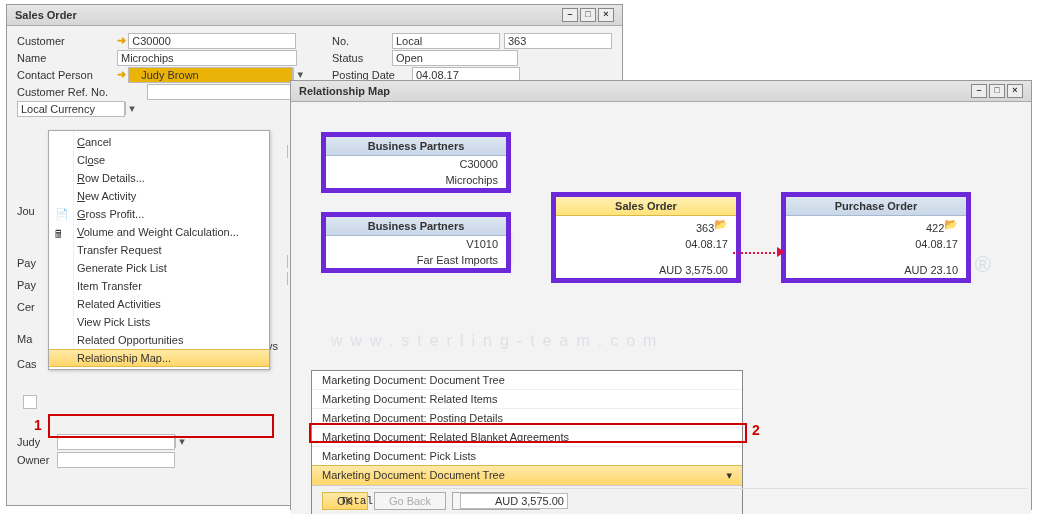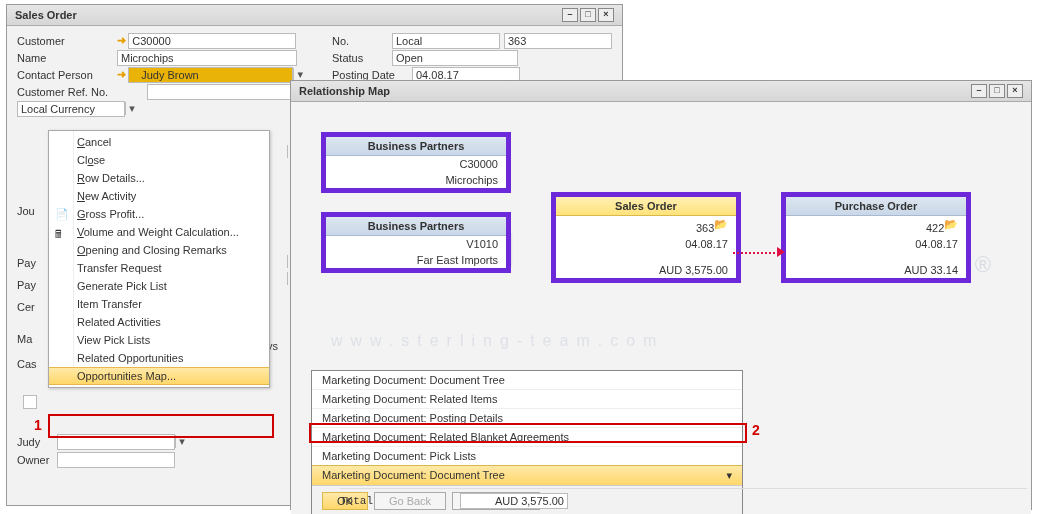--- a/index.html
+++ b/index.html
@@ -132,28 +132,27 @@
 
 <div class="cmenu" style="left:48px; top:130px; width:220px;">
   <div class="lbar"></div>
   <div id="cmenu-items">
       <div class="mi"><span><u>C</u>ancel</span></div>
       <div class="mi"><span>Cl<u>o</u>se</span></div>
       <div class="mi"><span><u>R</u>ow Details...</span></div>
       <div class="mi"><span><u>N</u>ew Activity</span></div>
       <div class="mi"><span class="icon">📄</span><span><u>G</u>ross Profit...</span></div>
       <div class="mi"><span class="icon">🖩</span><span><u>V</u>olume and Weight Calculation...</span></div>
-      <div class="mi"><span><u>O</u>pening and Closing Remarks</span></div>
       <div class="mi"><span>Transfer Request</span></div>
       <div class="mi"><span>Generate Pick List</span></div>
       <div class="mi"><span>Item Transfer</span></div>
       <div class="mi"><span>Related Activities</span></div>
       <div class="mi"><span>View Pick Lists</span></div>
       <div class="mi"><span>Related Opportunities</span></div>
-      <div class="mi sel"><span>Opportunities Map...</span></div>
+      <div class="mi sel"><span>Relationship Map...</span></div>
     </div>
 </div>
 
 <div class="hl-red" style="left:48px; top:414px; width:222px; height:20px;"></div>
 <div class="anno" style="left:34px; top:417px;">1</div>
 
 <div class="window" style="left:290px; top:80px; width:740px; height:428px;">
   <div class="titlebar">
     <span>Relationship Map</span>
     <div class="btns">
@@ -187,21 +186,21 @@
       <div class="rrow">04.08.17</div>
       <div class="rrow" style="margin-top:10px">AUD 3,575.00</div>
     </div>
     <div class="rbox" style="left:490px; top:90px;">
       <div class="rhead">Purchase Order</div>
       <div class="rrow">
           <span style="float:right;color:#c79a00">📂</span>
         </div>
       <div class="rrow">422</div>
       <div class="rrow">04.08.17</div>
-      <div class="rrow" style="margin-top:10px">AUD 33.14</div>
+      <div class="rrow" style="margin-top:10px">AUD 23.10</div>
     </div>
 
     <div class="dots-conn" style="left:442px; top:150px; width:46px;"></div>
     <div class="arrowhead" style="left:486px; top:145px;"></div>
 
     <div class="popup" style="left:20px; top:268px; width:430px;">
       <div id="popup-items">
           <div class="pi">Marketing Document: Document Tree</div>
           <div class="pi">Marketing Document: Related Items</div>
           <div class="pi">Marketing Document: Posting Details</div>

